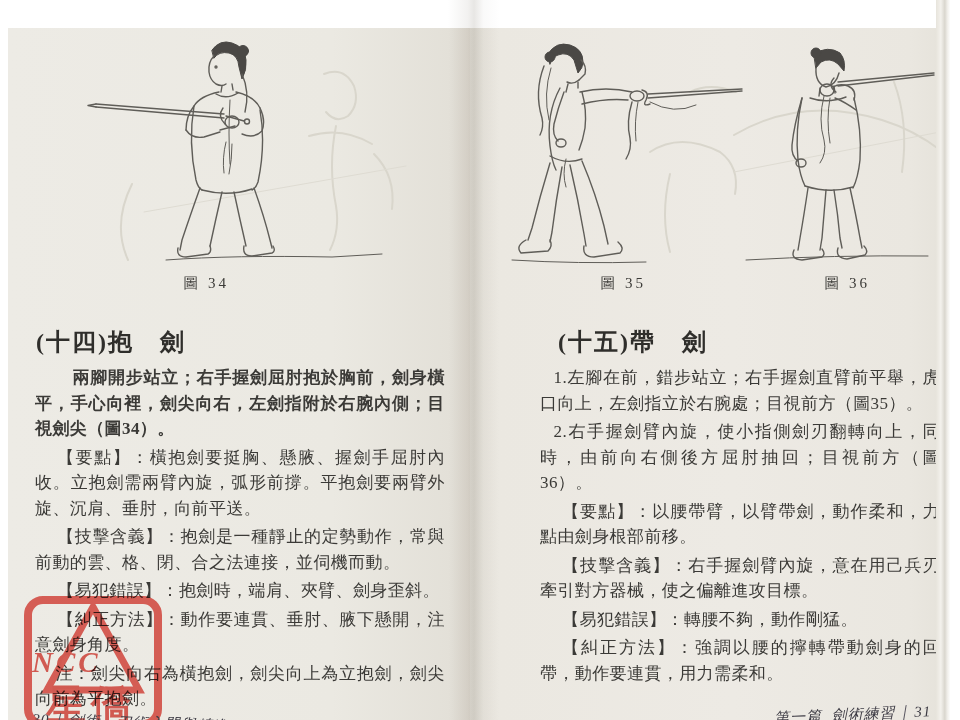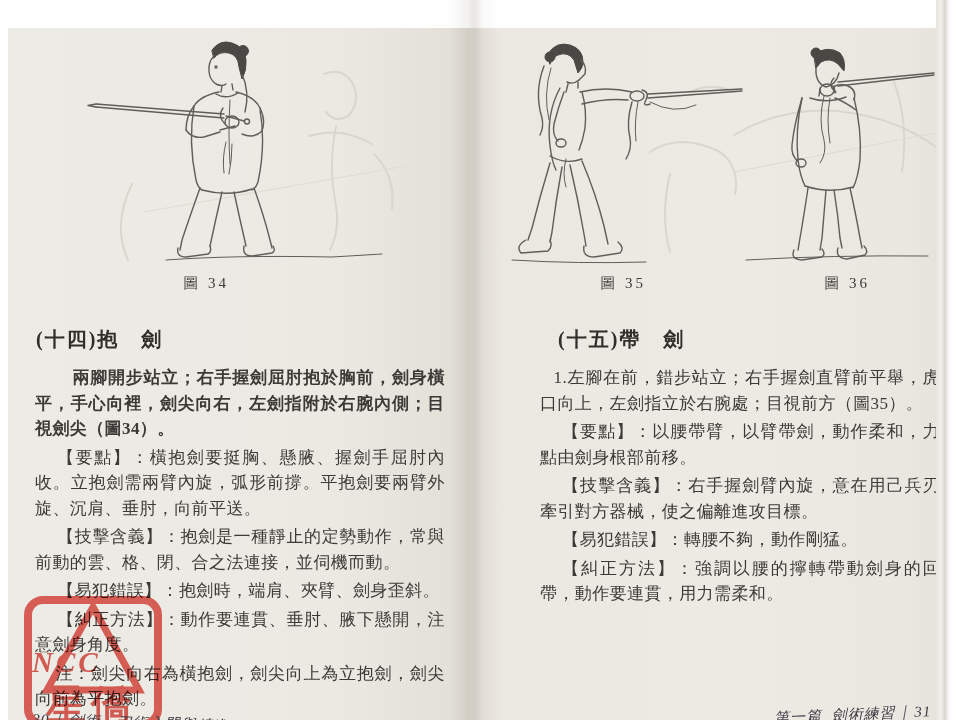--- a/index.html
+++ b/index.html
@@ -29,21 +29,21 @@
   svg.illus{position:absolute;}
   .illus path,.illus ellipse,.illus circle{fill:none;stroke:#5f5d58;stroke-width:1.4;stroke-linecap:round;stroke-linejoin:round;}
   .illus .hair{fill:#4a4845;stroke:#4a4845;stroke-width:1;}
   .illus .ghost{stroke:#d9d6cc;stroke-width:2;}
   .illus .ghost-thin{stroke:#dedbd2;stroke-width:1;}
   .illus .thin{stroke-width:1;}
   .caption{
     position:absolute;font-size:15px;letter-spacing:3px;color:#3c3b38;text-align:center;
   }
   .heading{
-    position:absolute;margin:0;font-size:20px;font-weight:600;color:#2f2e2b;letter-spacing:2px;
+    position:absolute;margin:0;font-size:24px;font-weight:600;color:#2f2e2b;letter-spacing:2px;
   }
   .body-text{position:absolute;color:#3b3a37;}
   .body-text p{
     margin:0 0 3px 0;font-size:17px;line-height:25.5px;text-align:justify;
     letter-spacing:0.4px;
   }
   .p-plain{text-indent:2.2em;font-weight:bold;}
   .p-tag{text-indent:1.3em;}
   .p-num{text-indent:0.8em;}
   .p-note{text-indent:1.2em;}
@@ -223,20 +223,21 @@
       <path class="thin" d="M14 220 Q100 215 196 216"></path>
     </svg>
 
     <div class="caption" style="left:88px;top:246px;width:130px;">圖 35</div>
     <div class="caption" style="left:312px;top:246px;width:130px;">圖 36</div>
 
     <h2 class="heading" style="left:88px;top:298px;">(十五)帶　劍</h2>
 
     <div class="body-text" style="left:70px;top:337px;width:400px;">
       <p class="p-num">1.左腳在前，錯步站立；右手握劍直臂前平舉，虎口向上，左劍指立於右腕處；目視前方（圖35）。</p>
+      <p class="p-num">2.右手握劍臂內旋，使小指側劍刃翻轉向上，同時，由前向右側後方屈肘抽回；目視前方（圖36）。</p>
       <p class="p-tag">【要點】：以腰帶臂，以臂帶劍，動作柔和，力點由劍身根部前移。</p>
       <p class="p-tag">【技擊含義】：右手握劍臂內旋，意在用己兵刃牽引對方器械，使之偏離進攻目標。</p>
       <p class="p-tag">【易犯錯誤】：轉腰不夠，動作剛猛。</p>
       <p class="p-tag">【糾正方法】：強調以腰的擰轉帶動劍身的回帶，動作要連貫，用力需柔和。</p>
     </div>
 
     <div class="footer footer-right">
       <span>第一篇</span>&nbsp;&nbsp;<span>劍術練習</span><span class="fdiv"></span><span class="pgnum">31</span>
     </div>
   </div>

